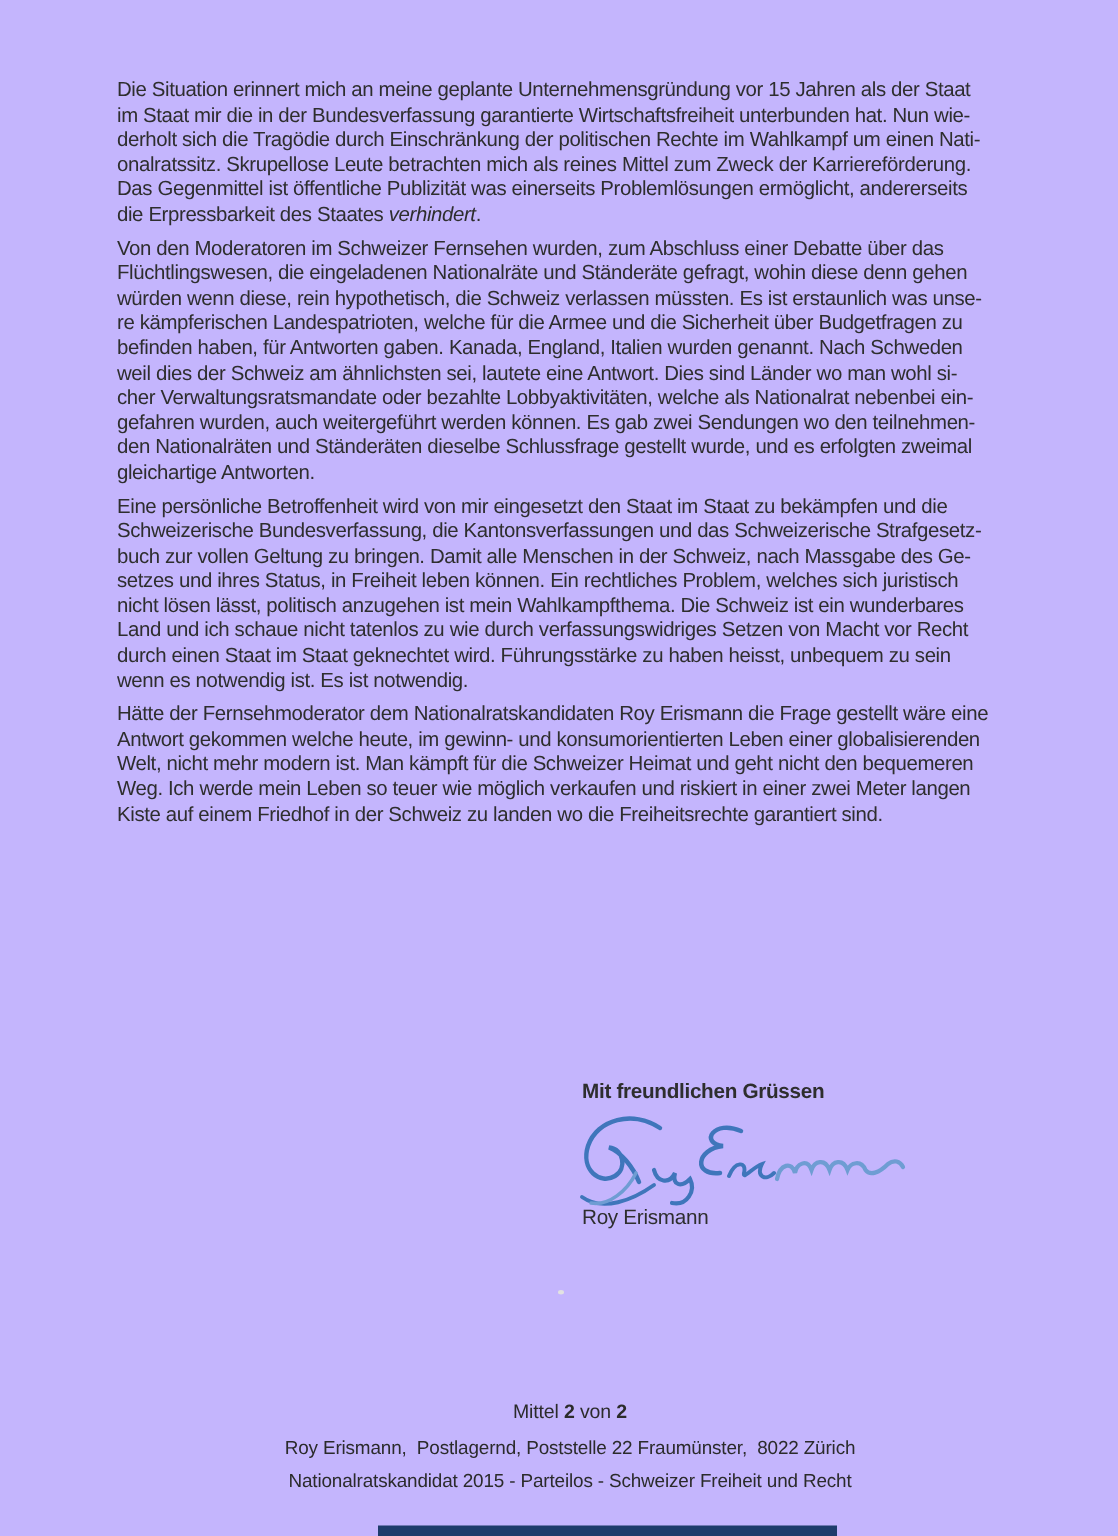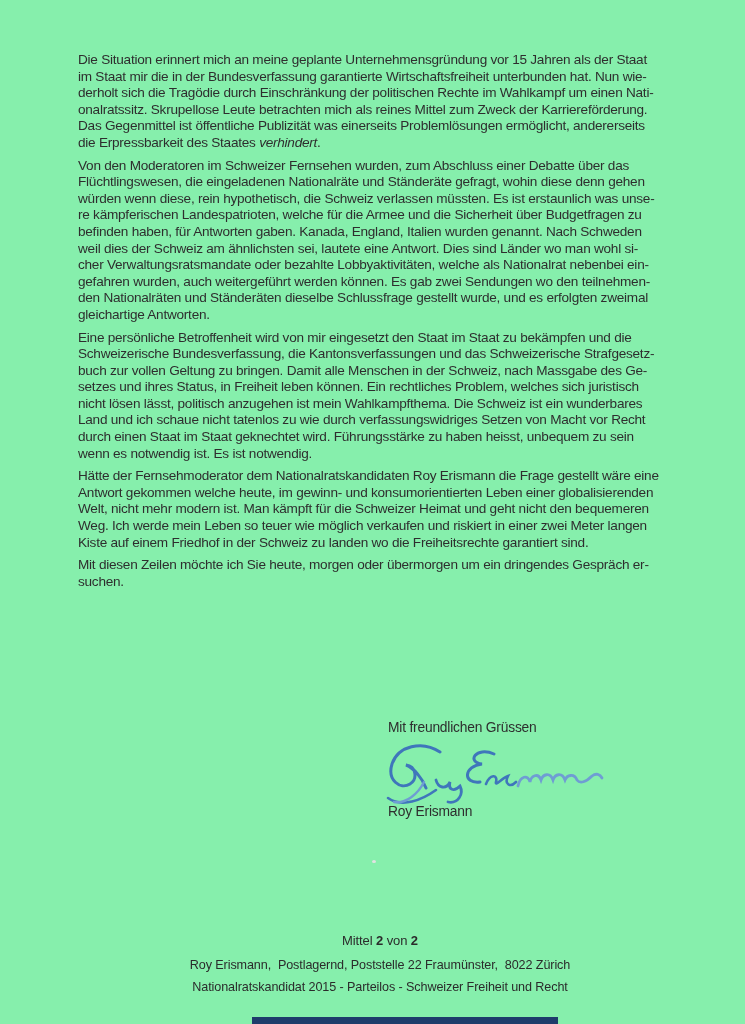--- a/index.html
+++ b/index.html
@@ -3,37 +3,37 @@
 <meta charset="utf-8">
 <style>
   html,body{margin:0;padding:0;}
   body{
     width:745px;height:1024px;
     background:#f4f4f4;
     font-family:"Liberation Sans", sans-serif;
   }
   .page{
     position:relative;width:745px;height:1024px;
-    background:#86efac;overflow:hidden;
+    background:#c4b5fd;overflow:hidden;
   }
   .body-text{
     position:absolute;left:78px;top:52px;width:605px;
     font-size:13.6px;line-height:16.6px;letter-spacing:-0.25px;
     color:#2e2e2e;
   }
   .body-text p{
     margin:0 0 6px 0;
     white-space:pre;
   }
   .italic{font-style:italic;text-align:center;}
   .closing{
     position:absolute;left:388px;top:720px;width:300px;
     font-size:13.8px;color:#2e2e2e;letter-spacing:-0.2px;
   }
-  .salutation{white-space:pre;}
+  .salutation{white-space:pre;font-weight:bold;}
   .signature-wrap{
     position:absolute;left:-10px;top:18px;width:230px;height:72px;
   }
   .typed-name{
     position:absolute;left:0px;top:84px;white-space:pre;
   }
   .artifact-dot{
     position:absolute;left:372px;top:860px;width:4px;height:3px;
     background:#e2e2e2;border-radius:50%;
   }
@@ -81,22 +81,20 @@
 setzes und ihres Status, in Freiheit leben können. Ein rechtliches Problem, welches sich juristisch
 nicht lösen lässt, politisch anzugehen ist mein Wahlkampfthema. Die Schweiz ist ein wunderbares
 Land und ich schaue nicht tatenlos zu wie durch verfassungswidriges Setzen von Macht vor Recht
 durch einen Staat im Staat geknechtet wird. Führungsstärke zu haben heisst, unbequem zu sein
 wenn es notwendig ist. Es ist notwendig.</p>
     <p>Hätte der Fernsehmoderator dem Nationalratskandidaten Roy Erismann die Frage gestellt wäre eine
 Antwort gekommen welche heute, im gewinn- und konsumorientierten Leben einer globalisierenden
 Welt, nicht mehr modern ist. Man kämpft für die Schweizer Heimat und geht nicht den bequemeren
 Weg. Ich werde mein Leben so teuer wie möglich verkaufen und riskiert in einer zwei Meter langen
 Kiste auf einem Friedhof in der Schweiz zu landen wo die Freiheitsrechte garantiert sind.</p>
-    <p>Mit diesen Zeilen möchte ich Sie heute, morgen oder übermorgen um ein dringendes Gespräch er-
-suchen.</p>
   </div>
 
   <div class="closing">
     <div class="salutation">Mit freundlichen Grüssen</div>
     <div class="signature-wrap">
       <svg width="230" height="72" viewBox="0 0 230 72" fill="none" xmlns="http://www.w3.org/2000/svg">
 
         <path d="M62,14 C44,2 20,8 14,26 C9,42 22,52 32,46 C40,41 38,28 28,27 C36,30 44,40 48,50" stroke="#3f76bb" stroke-width="3" stroke-linecap="round" fill="none"></path>
 
         <path d="M10,60 C24,70 44,62 58,52" stroke="#3f76bb" stroke-width="2.6" stroke-linecap="round" fill="none"></path>

